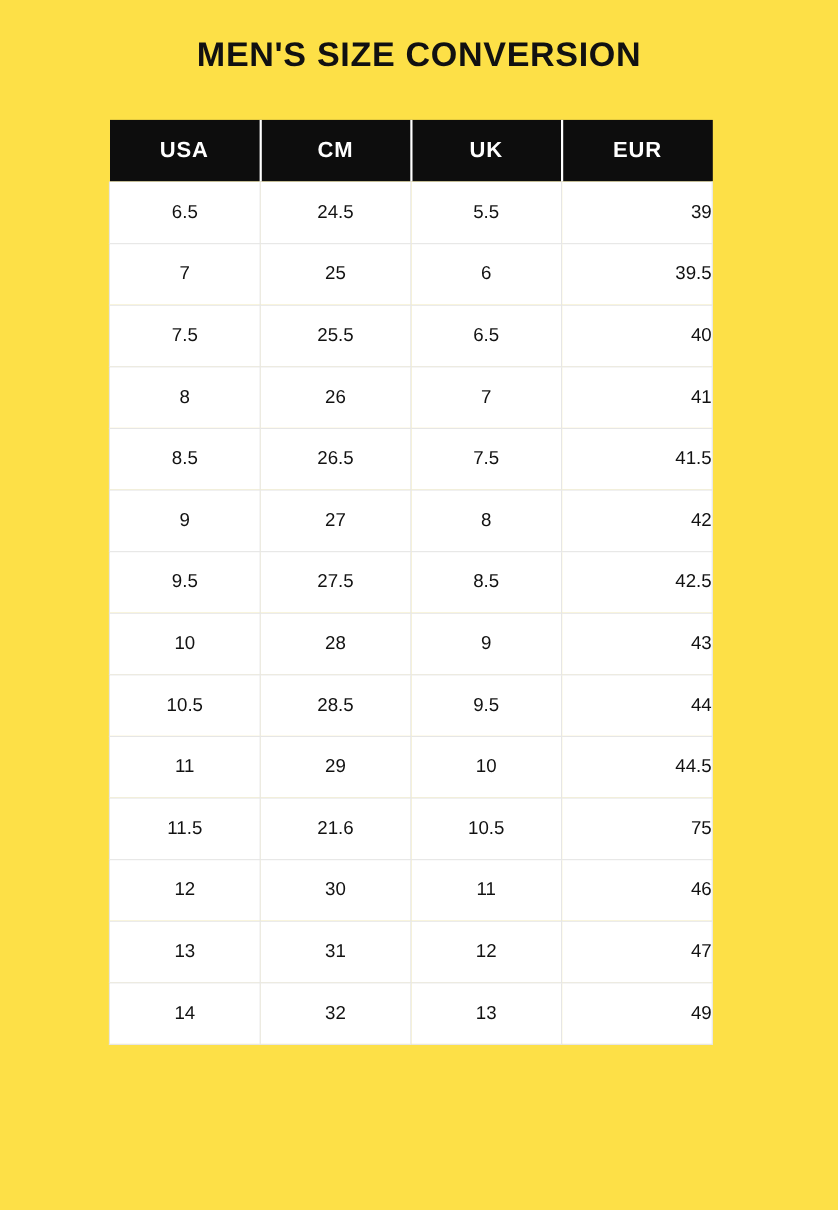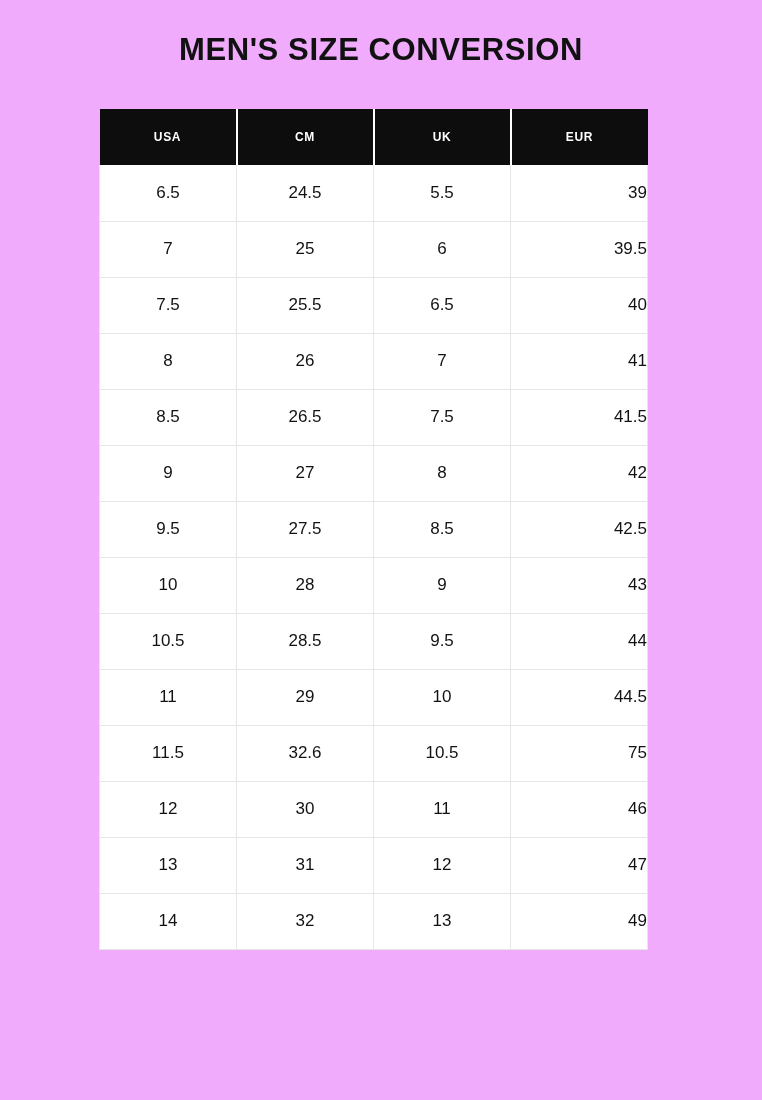--- a/index.html
+++ b/index.html
@@ -8,21 +8,21 @@
     width: 762px;
     height: 1100px;
     background: #ffffff;
     font-family: "Liberation Sans", sans-serif;
   }
 
   .page {
     width: 762px;
     height: 1100px;
     position: relative;
-    background: #f0abfc;
+    background: #fde047;
     overflow: hidden;
   }
 
   .page-title {
     position: absolute;
     top: 31px;
     left: 0;
     width: 762px;
     text-align: center;
     font-size: 31px;
@@ -44,21 +44,21 @@
     border-collapse: collapse;
     table-layout: fixed;
   }
 
   table.size-table col { width: 137px; }
 
   thead tr.header-row th {
     background: #0d0d0d;
     color: #ffffff;
     height: 56px;
-    font-size: 12px;
+    font-size: 20px;
     font-weight: 700;
     letter-spacing: 0.7px;
     text-align: center;
     vertical-align: middle;
     border-right: 2px solid #ffffff;
   }
 
   thead tr.header-row th:last-child { border-right: none; }
 
   tbody tr.data-row td {
@@ -156,21 +156,21 @@
             <td>44</td>
           </tr>
           <tr class="data-row">
             <td>11</td>
             <td>29</td>
             <td>10</td>
             <td>44.5</td>
           </tr>
           <tr class="data-row">
             <td>11.5</td>
-            <td>32.6</td>
+            <td>21.6</td>
             <td>10.5</td>
             <td>75</td>
           </tr>
           <tr class="data-row">
             <td>12</td>
             <td>30</td>
             <td>11</td>
             <td>46</td>
           </tr>
           <tr class="data-row">

